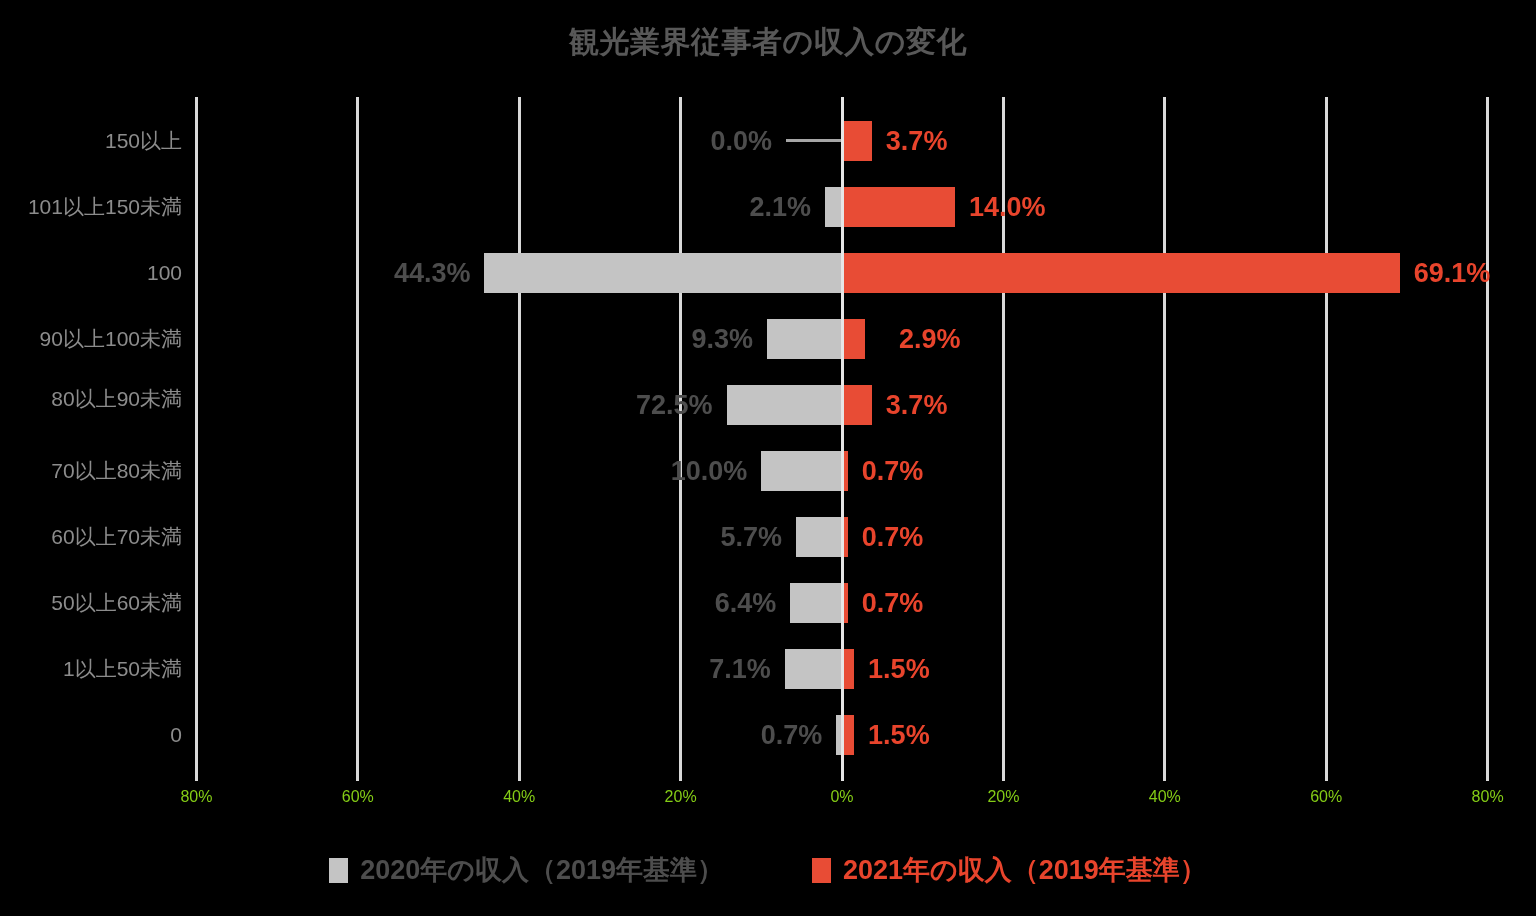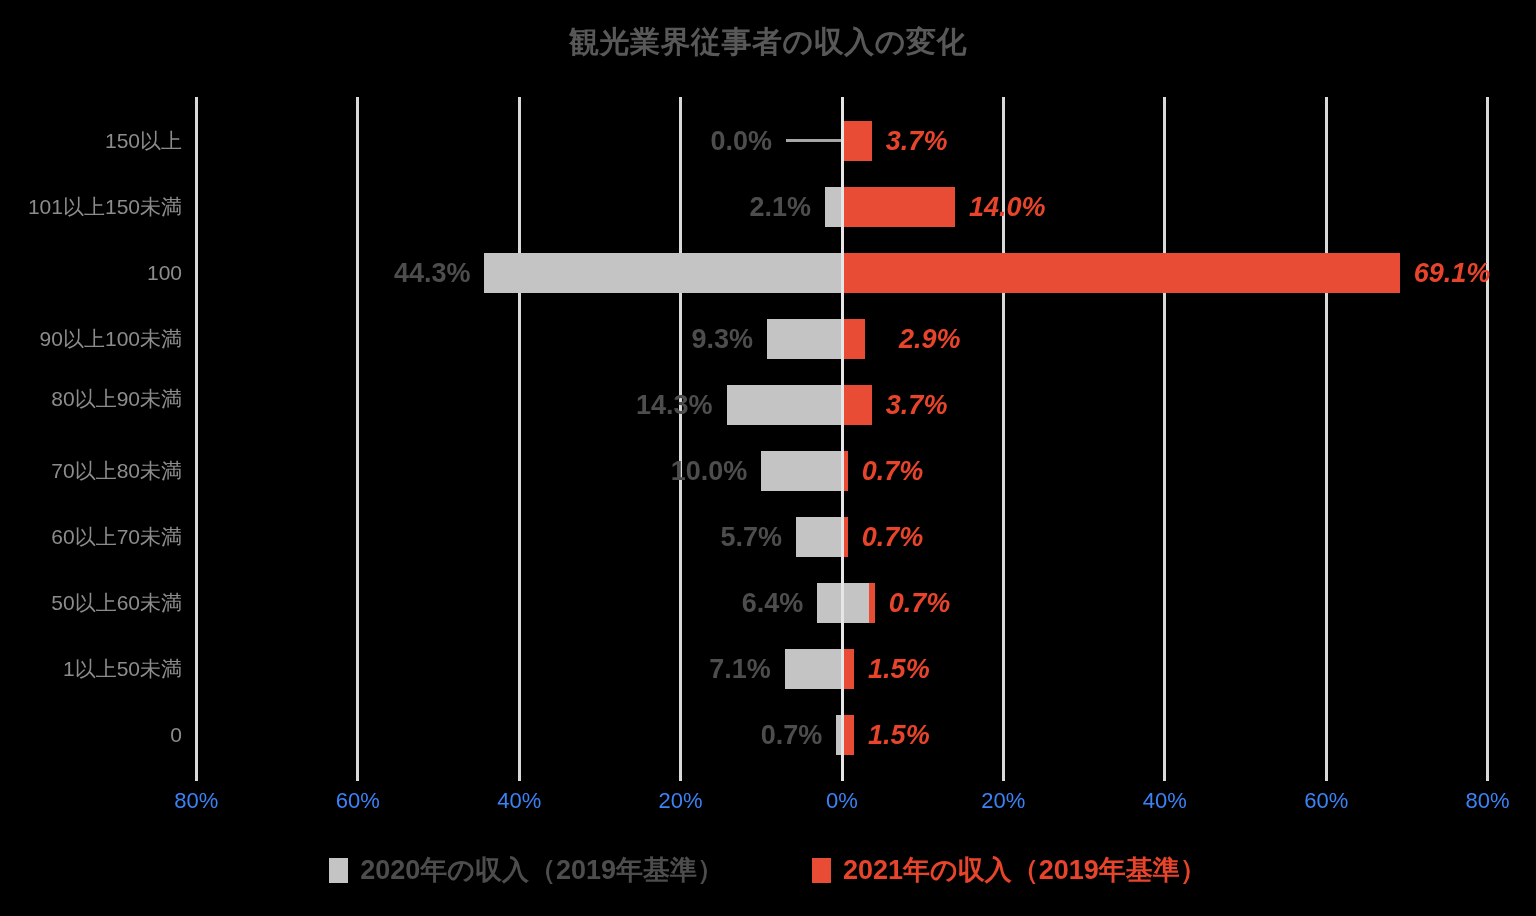--- a/index.html
+++ b/index.html
@@ -84,21 +84,20 @@
     font-weight: bold;
     white-space: nowrap;
   }
   .val-label.left {
     color: #4d4d4d;
     text-align: right;
   }
   .val-label.right {
     color: #e8442c;
     text-align: center;
-    font-style: italic;
   }
 
   .leader-line {
     position: absolute;
     height: 3px;
     background: #a6a6a6;
     top: 29px;
   }
 
   
@@ -128,22 +127,22 @@
     top: 788px;
     width: 1536px;
     height: 40px;
   }
   .tick-label {
     position: absolute;
     top: 0;
     width: 120px;
     margin-left: -60px;
     text-align: center;
-    color: #3b82f6;
-    font-size: 22px;
+    color: #84cc16;
+    font-size: 16px;
     white-space: nowrap;
   }
 
   
   #legend {
     position: absolute;
     left: 0;
     top: 846px;
     width: 1536px;
     height: 48px;
@@ -222,36 +221,36 @@
       </div>
       <div class="bar-row" style="top: 211px;">
         <div class="bar left" style="left: 568.949px; width: 75.051px;"></div>
         <div class="bar right" style="left: 644px; width: 23.403px;"></div>
         <div class="val-label left" style="right: 736.051px;">9.3%</div>
         <div class="val-label right" style="left: 701px;">2.9%</div>
       </div>
       <div class="bar-row" style="top: 277px;">
         <div class="bar left" style="left: 528.599px; width: 115.401px;"></div>
         <div class="bar right" style="left: 644px; width: 29.859px;"></div>
-        <div class="val-label left" style="right: 776.401px;">14.3%</div>
+        <div class="val-label left" style="right: 776.401px;">72.5%</div>
         <div class="val-label right" style="left: 687.859px;">3.7%</div>
       </div>
       <div class="bar-row" style="top: 343px;">
         <div class="bar left" style="left: 563.3px; width: 80.7px;"></div>
         <div class="bar right" style="left: 644px; width: 5.649px;"></div>
         <div class="val-label left" style="right: 741.7px; text-align: right;">10.0%</div>
         <div class="val-label right" style="left: 663.649px;">0.7%</div>
       </div>
       <div class="bar-row" style="top: 409px;">
         <div class="bar left" style="left: 598.001px; width: 45.999px;"></div>
         <div class="bar right" style="left: 644px; width: 5.649px;"></div>
         <div class="val-label left" style="right: 706.999px;">5.7%</div>
         <div class="val-label right" style="left: 663.649px;">0.7%</div>
       </div>
-      <div class="bar-row" style="top: 475px; margin-left: 27px;">
+      <div class="bar-row" style="top: 475px;">
         <div class="bar left" style="left: 592.352px; width: 51.648px;"></div>
         <div class="bar right" style="left: 644px; width: 5.649px;"></div>
         <div class="val-label left" style="right: 712.648px;">6.4%</div>
         <div class="val-label right" style="left: 663.649px;">0.7%</div>
       </div>
       <div class="bar-row" style="top: 541px;">
         <div class="bar left" style="left: 586.703px; width: 57.297px;"></div>
         <div class="bar right" style="left: 644px; width: 12.105px;"></div>
         <div class="val-label left" style="right: 718.297px;">7.1%</div>
         <div class="val-label right" style="left: 670.105px;">1.5%</div>

